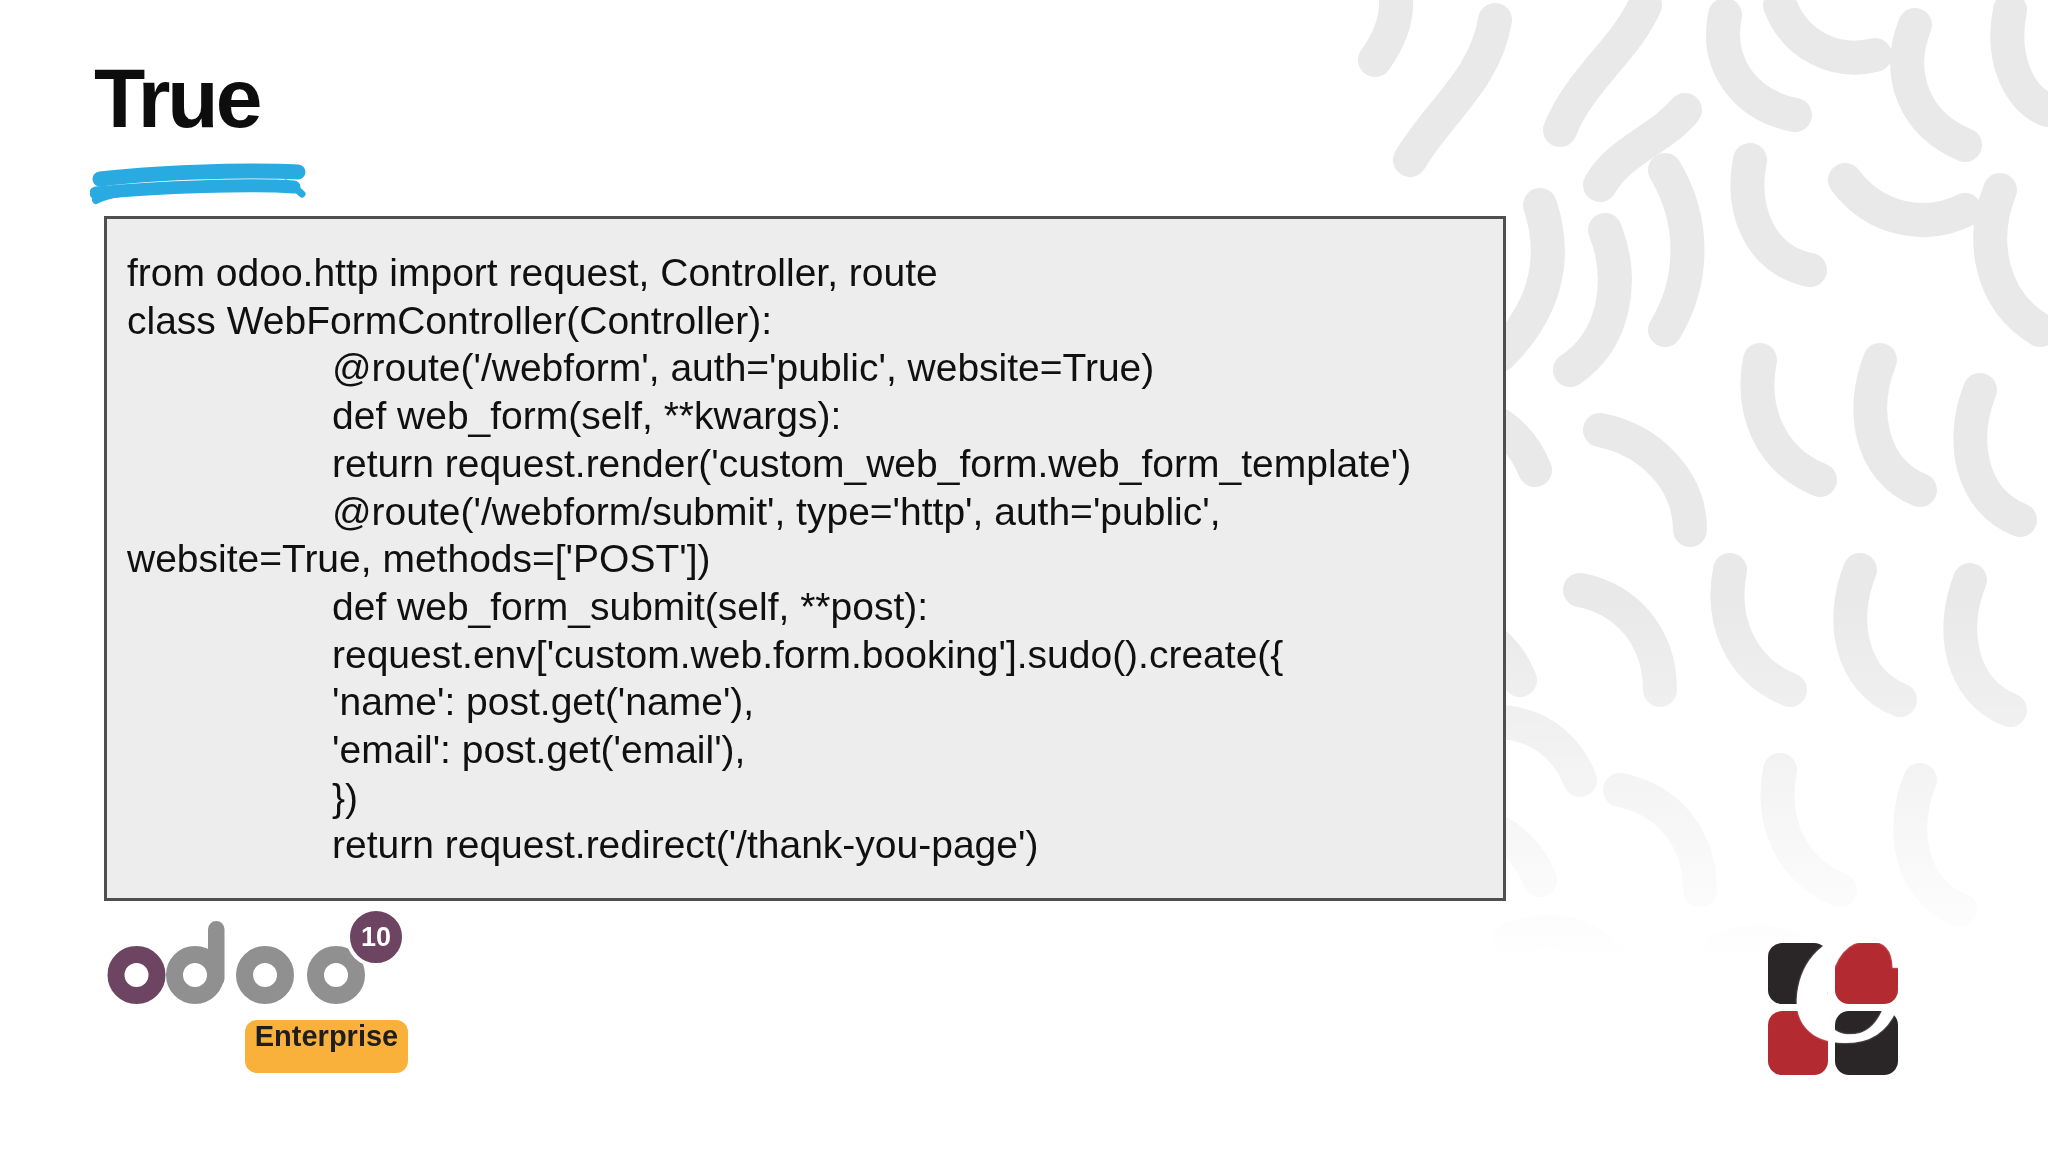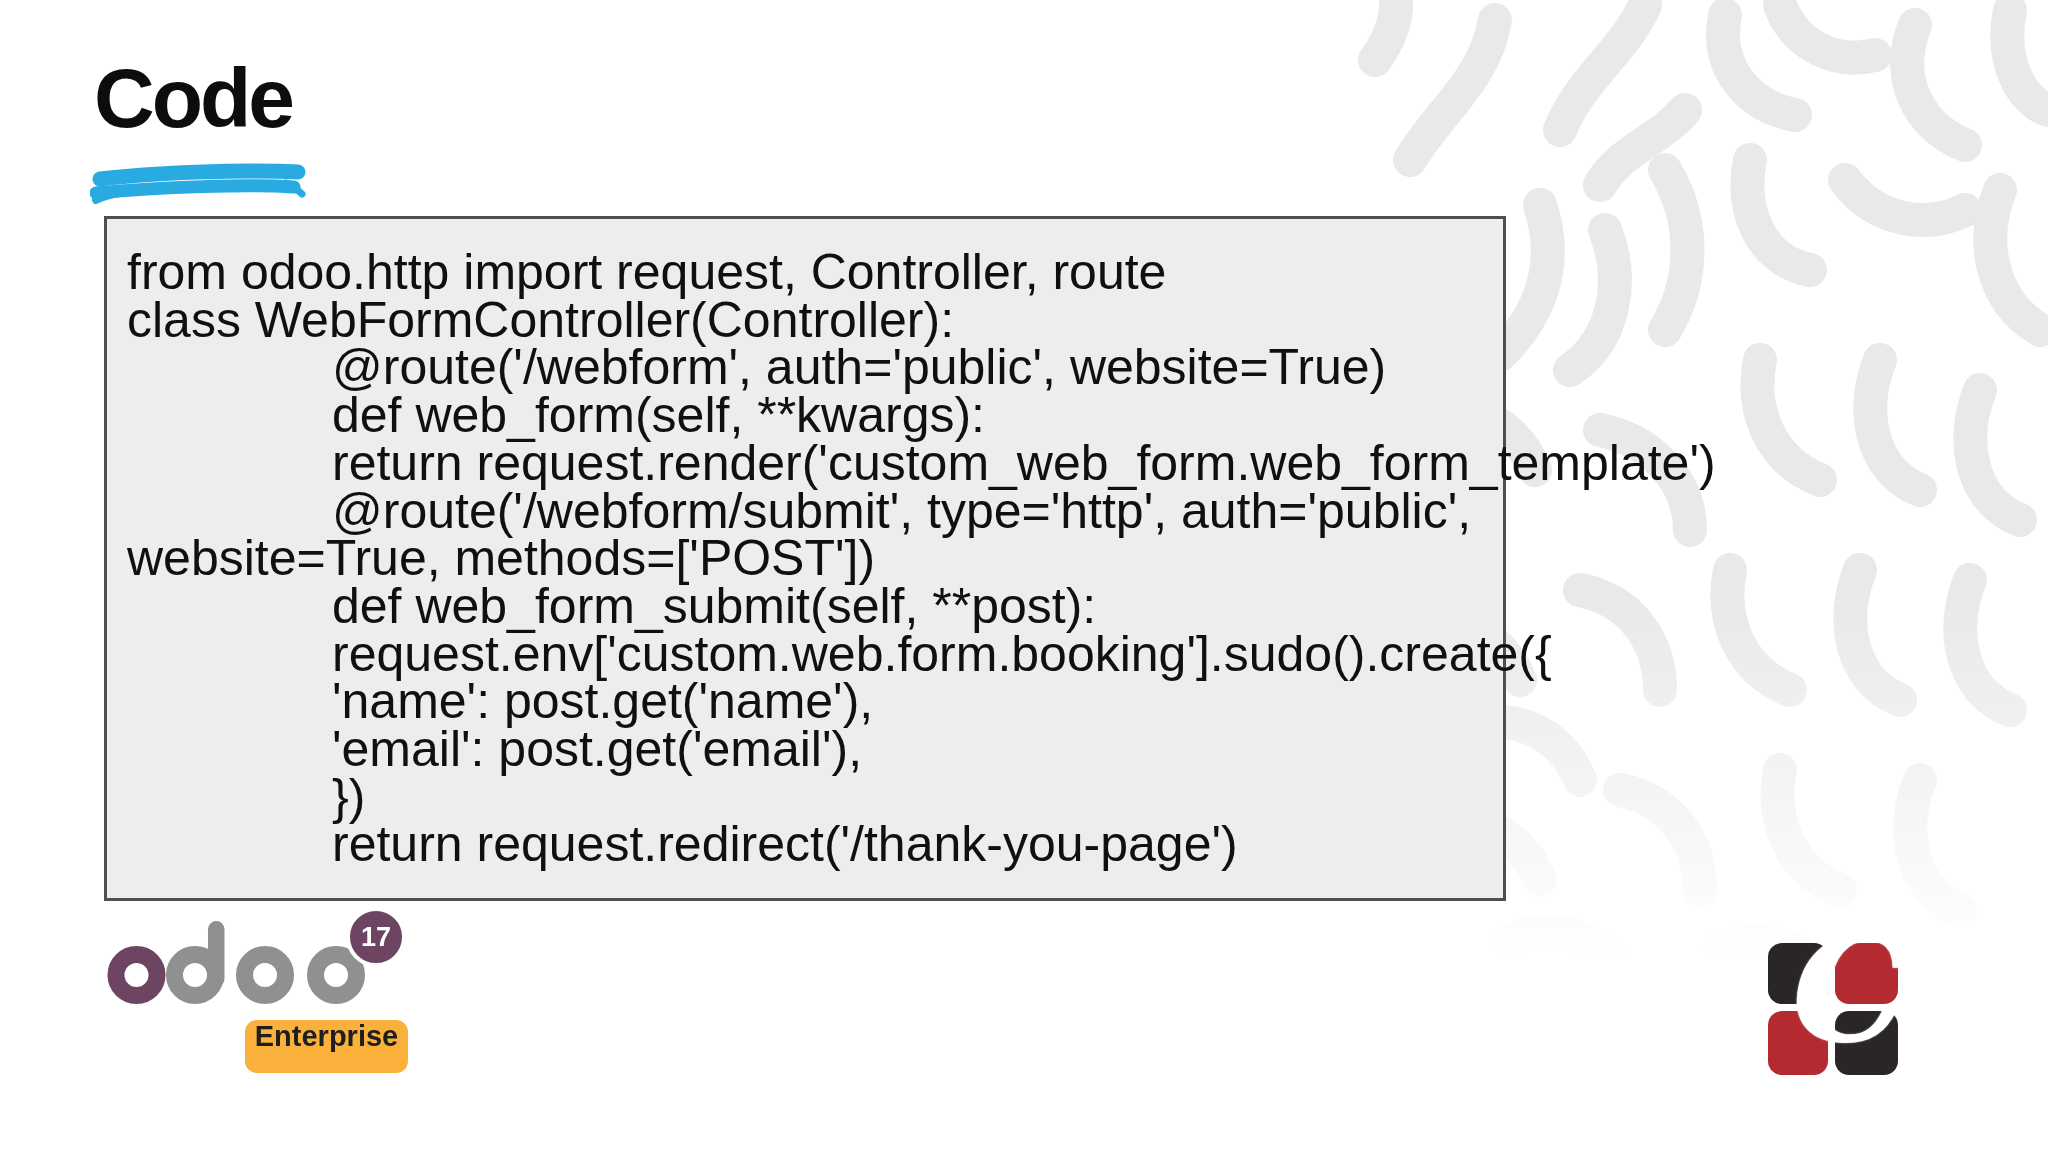--- a/index.html
+++ b/index.html
@@ -24,21 +24,21 @@
   .title-underline{position:absolute;left:90px;top:163px;z-index:3;}
 
   
   .code-box{
     position:absolute;left:104px;top:216px;z-index:3;
     width:1402px;height:685px;box-sizing:border-box;
     background:#ededed;border:3px solid #4f4f4f;
   }
   .code-lines{
     padding:30px 20px 0 20px;
-    font-size:50px;line-height:47.7px;color:#101010;
+    font-size:39px;line-height:47.7px;color:#101010;
     white-space:pre;
   }
   .code-line{white-space:pre;}
   .code-line.indent{padding-left:205px;}
 
   
   .odoo-logo{position:absolute;left:95px;top:905px;width:320px;height:110px;z-index:3;}
   .odoo-version-badge{
     position:absolute;left:346px;top:907px;z-index:4;
     width:52px;height:52px;border-radius:50%;
@@ -103,21 +103,21 @@
         <path d="M 265 790 C 315 800 345 840 345 890"></path>
         <path d="M 425 770 C 415 820 435 870 485 890"></path>
         <path d="M 565 780 C 545 830 555 890 605 910"></path>
         <path d="M 155 940 C 205 920 255 940 275 990"></path>
         <path d="M 365 950 C 415 930 465 950 485 1000"></path>
       </g>
     </svg>
   </div>
   <div class="pattern-fade"></div>
 
-  <div class="title">Code</div>
+  <div class="title">True</div>
   <div class="title-underline">
     <svg width="222" height="44" viewBox="0 0 222 44" xmlns="http://www.w3.org/2000/svg">
       <g fill="none" stroke="#29abe2" stroke-linecap="round">
         <path d="M 10 16 C 60 10 150 6 208 9" stroke-width="15"></path>
         <path d="M 6 30 C 70 24 160 21 204 24" stroke-width="13"></path>
         <path d="M 6 37 C 14 33 22 31 30 30" stroke-width="8"></path>
         <path d="M 196 20 C 202 23 208 27 212 31" stroke-width="7"></path>
       </g>
     </svg>
   </div>
@@ -132,21 +132,21 @@
       <circle cx="41.5" cy="70" r="20.5" fill="none" stroke="#6d4462" stroke-width="17"></circle>
 
       <circle cx="100" cy="70" r="20.5" fill="none" stroke="#909090" stroke-width="17"></circle>
       <rect x="113" y="16" width="16.5" height="66" rx="8.2" fill="#909090"></rect>
 
       <circle cx="170" cy="70" r="20.5" fill="none" stroke="#909090" stroke-width="17"></circle>
       <circle cx="241" cy="70" r="20.5" fill="none" stroke="#909090" stroke-width="17"></circle>
     </svg>
   </div>
   <div class="odoo-version-badge">
-    <span>17</span>
+    <span>10</span>
   </div>
   <div class="enterprise-badge">
     <span>Enterprise</span>
   </div>
 
   <div class="c-logo">
     <svg width="130" height="132" viewBox="0 0 130 132" xmlns="http://www.w3.org/2000/svg">
       <rect x="0" y="0" width="60" height="61" rx="14" fill="#2a2526"></rect>
       <rect x="67" y="0" width="63" height="61" rx="14" fill="#b32b30"></rect>
       <rect x="0" y="68" width="60" height="64" rx="14" fill="#b32b30"></rect>

